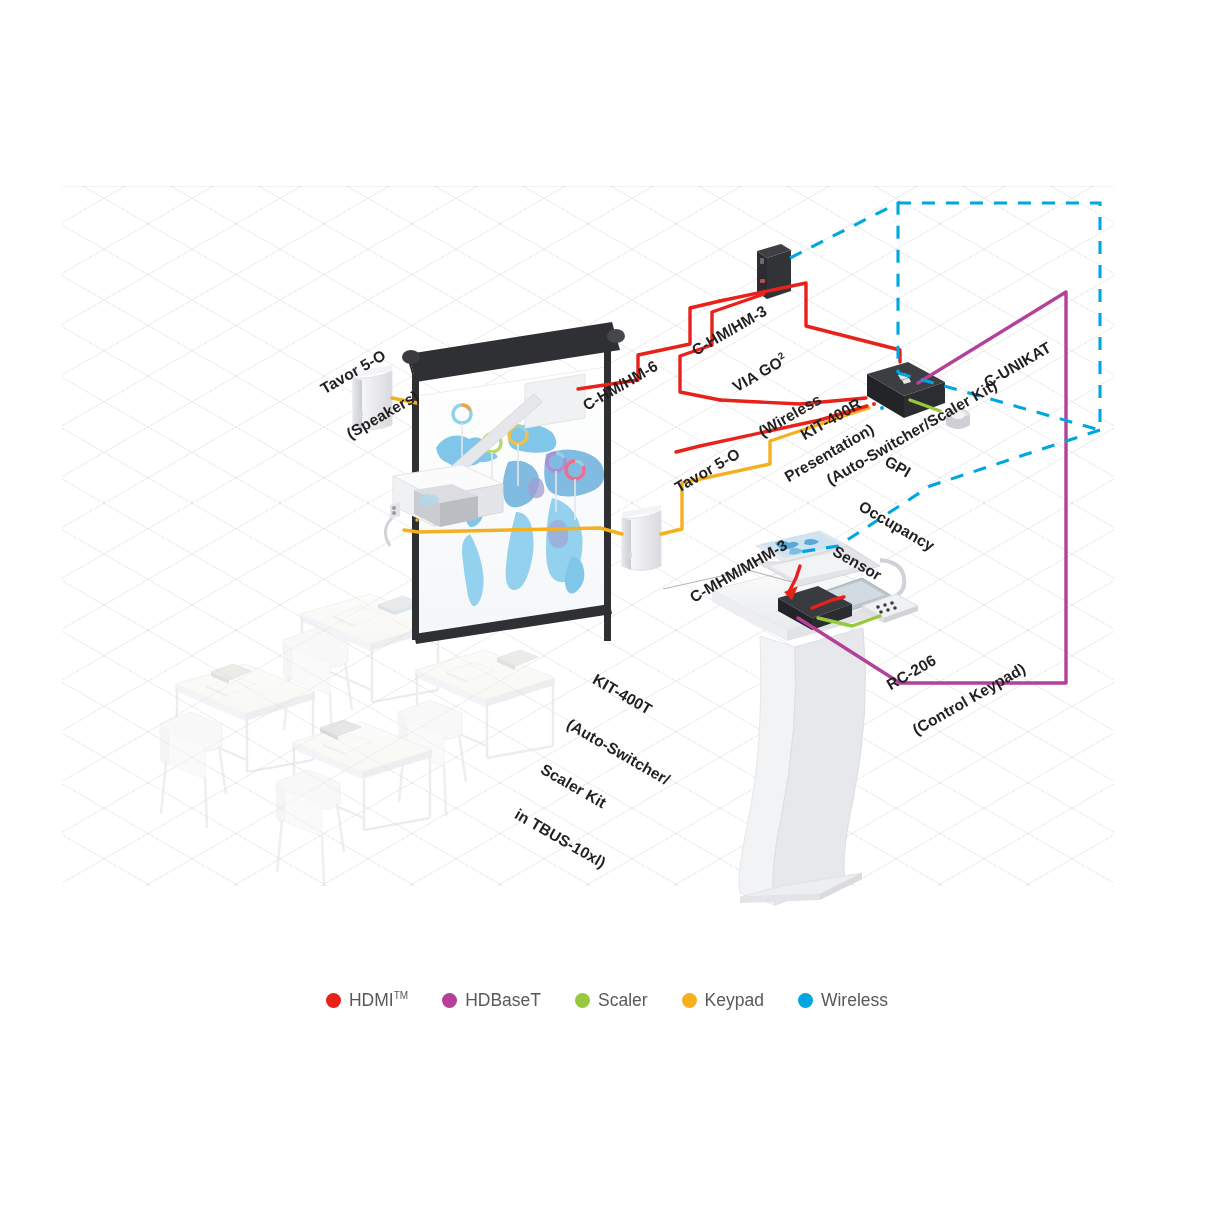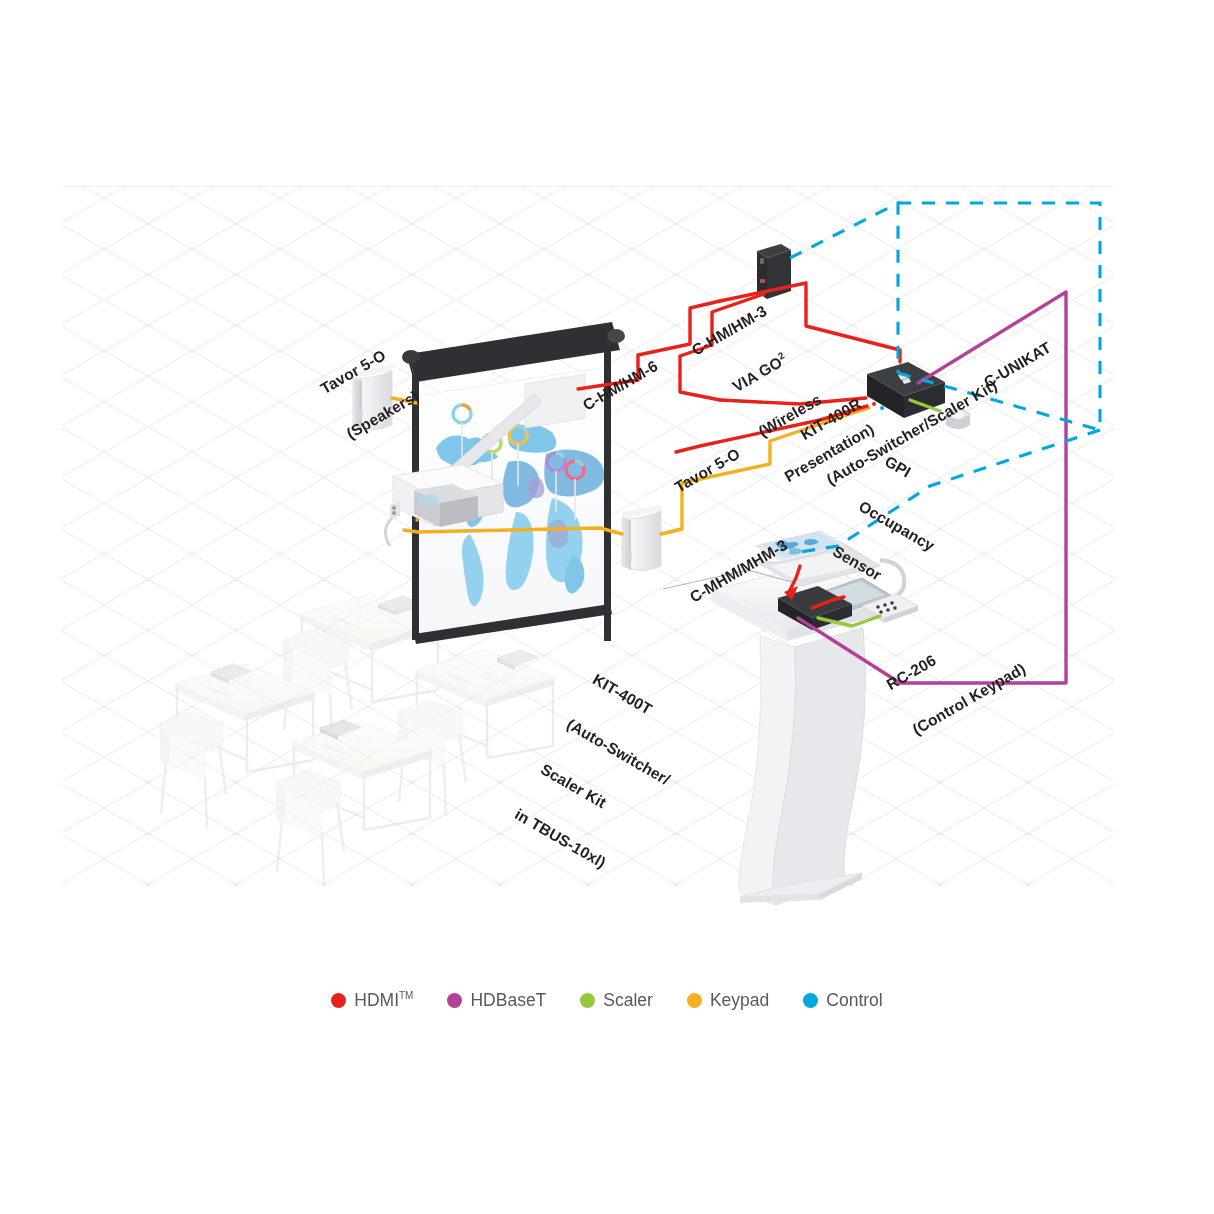--- a/index.html
+++ b/index.html
@@ -450,18 +450,18 @@
       <span class="leg-txt">Scaler</span>
     </div>
 
     <div class="leg-item">
       <span class="leg-dot" style="background:#f4b01e"></span>
       <span class="leg-txt">Keypad</span>
     </div>
 
     <div class="leg-item">
       <span class="leg-dot" style="background:#00a7de"></span>
-      <span class="leg-txt">Control</span>
+      <span class="leg-txt">Wireless</span>
     </div>
 
   </div>
 
 </div>
 
 </body></html>

